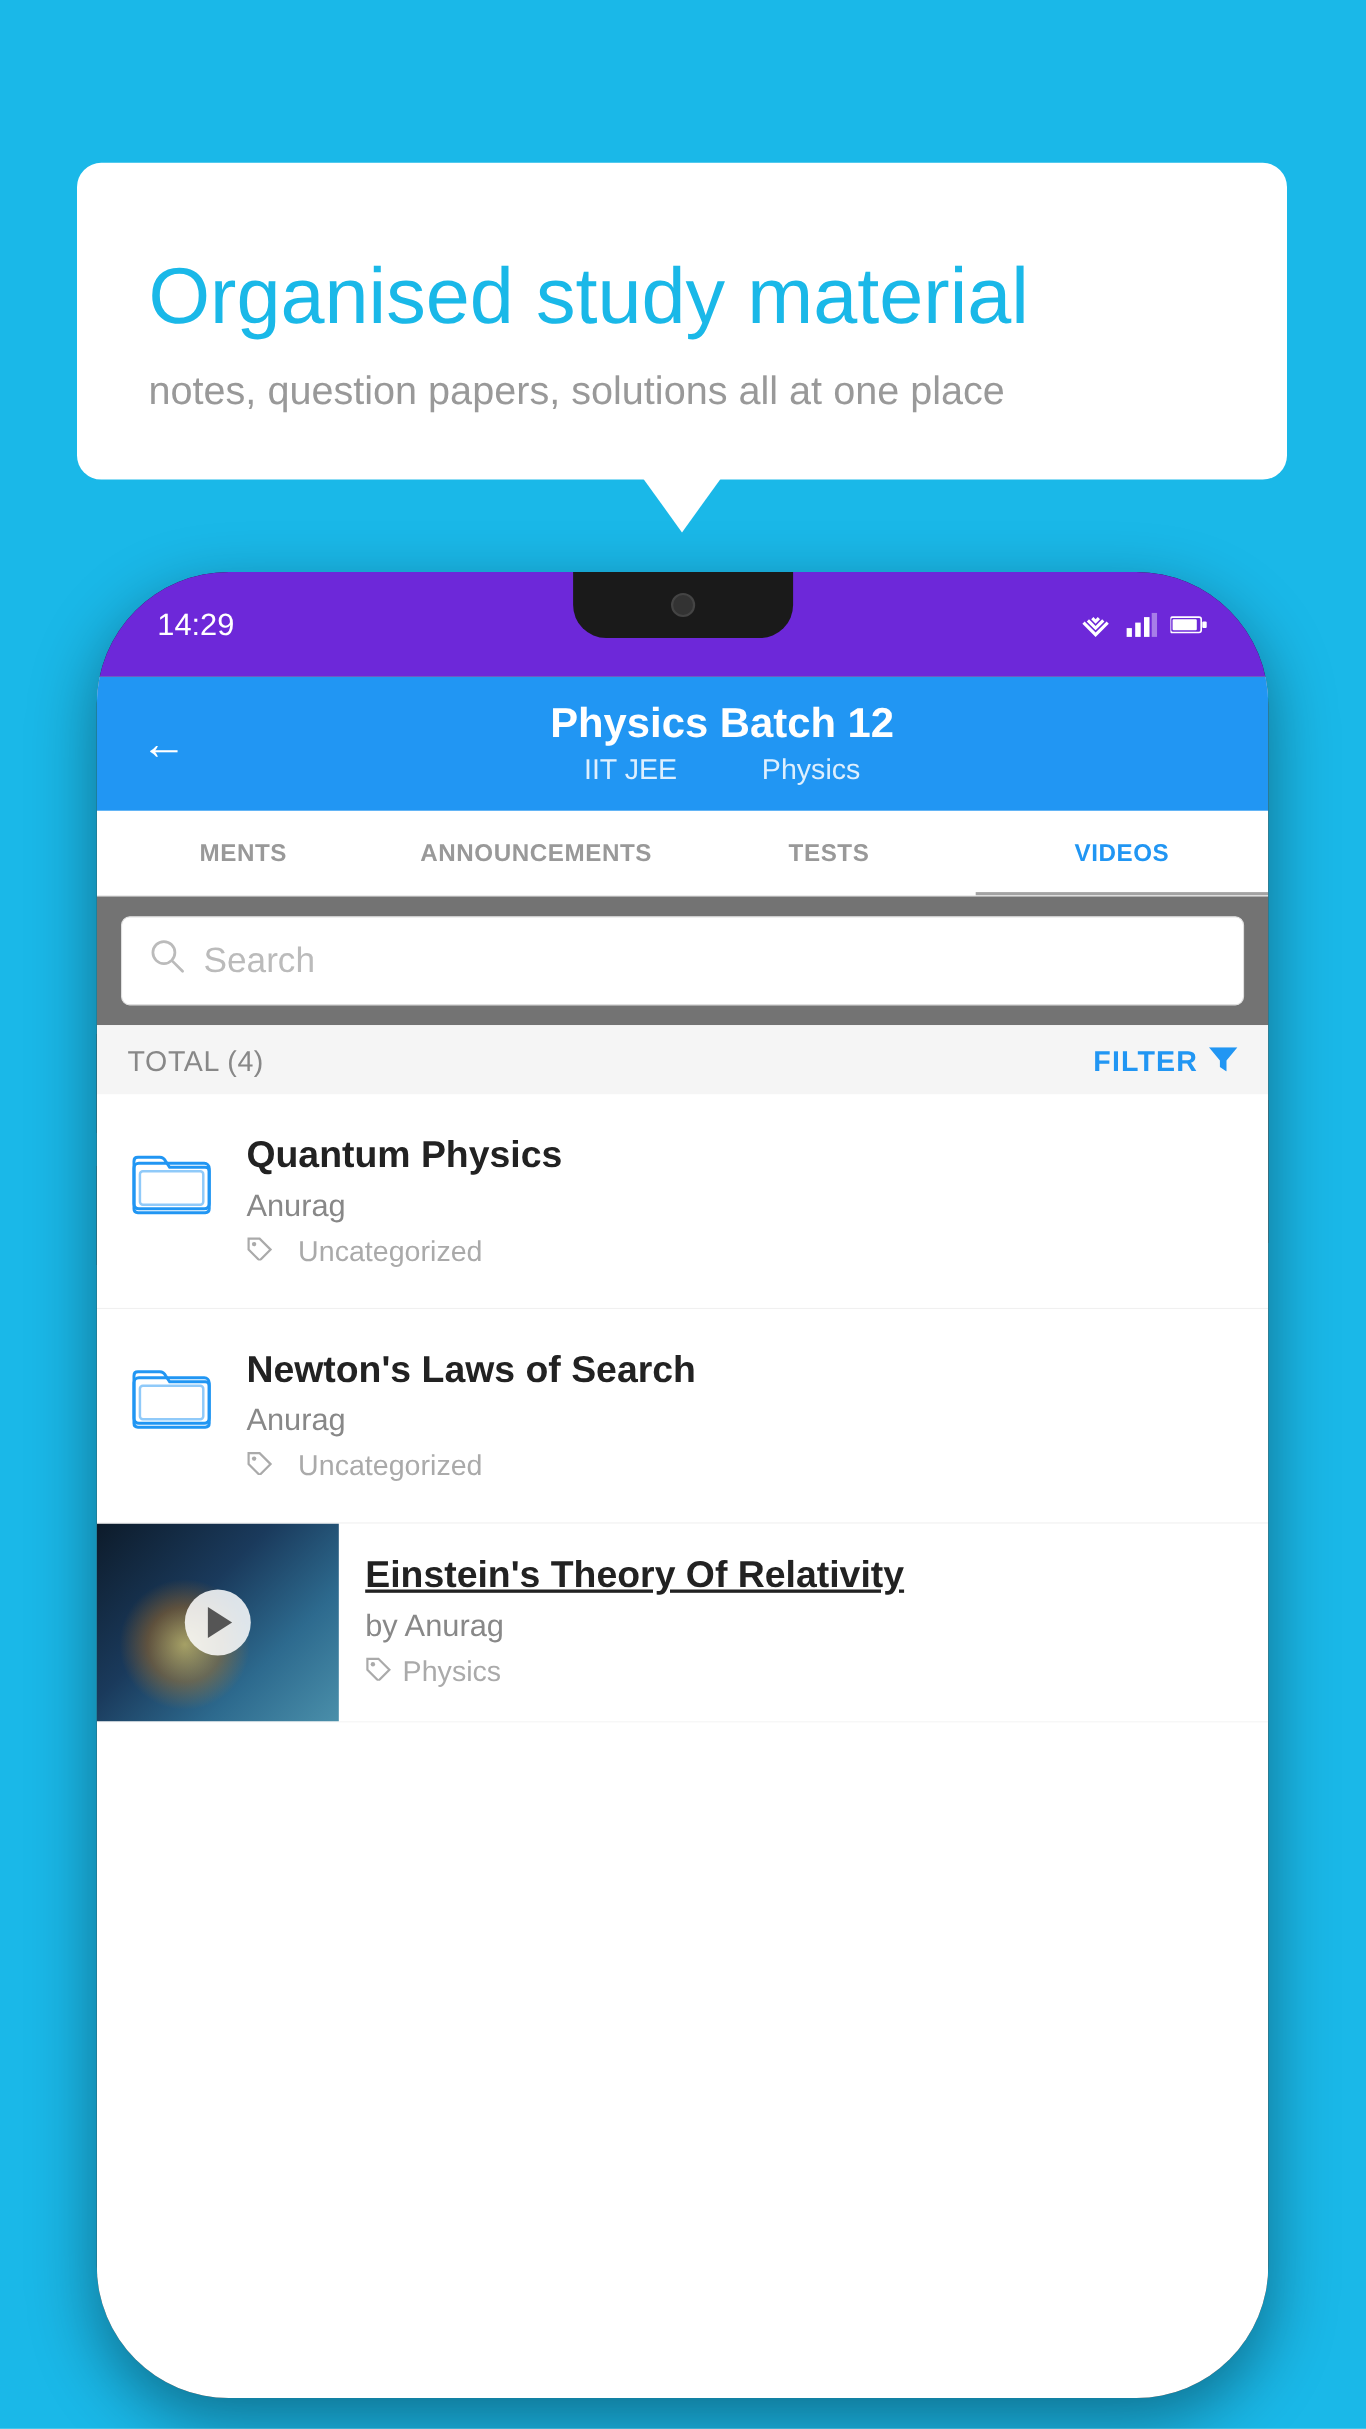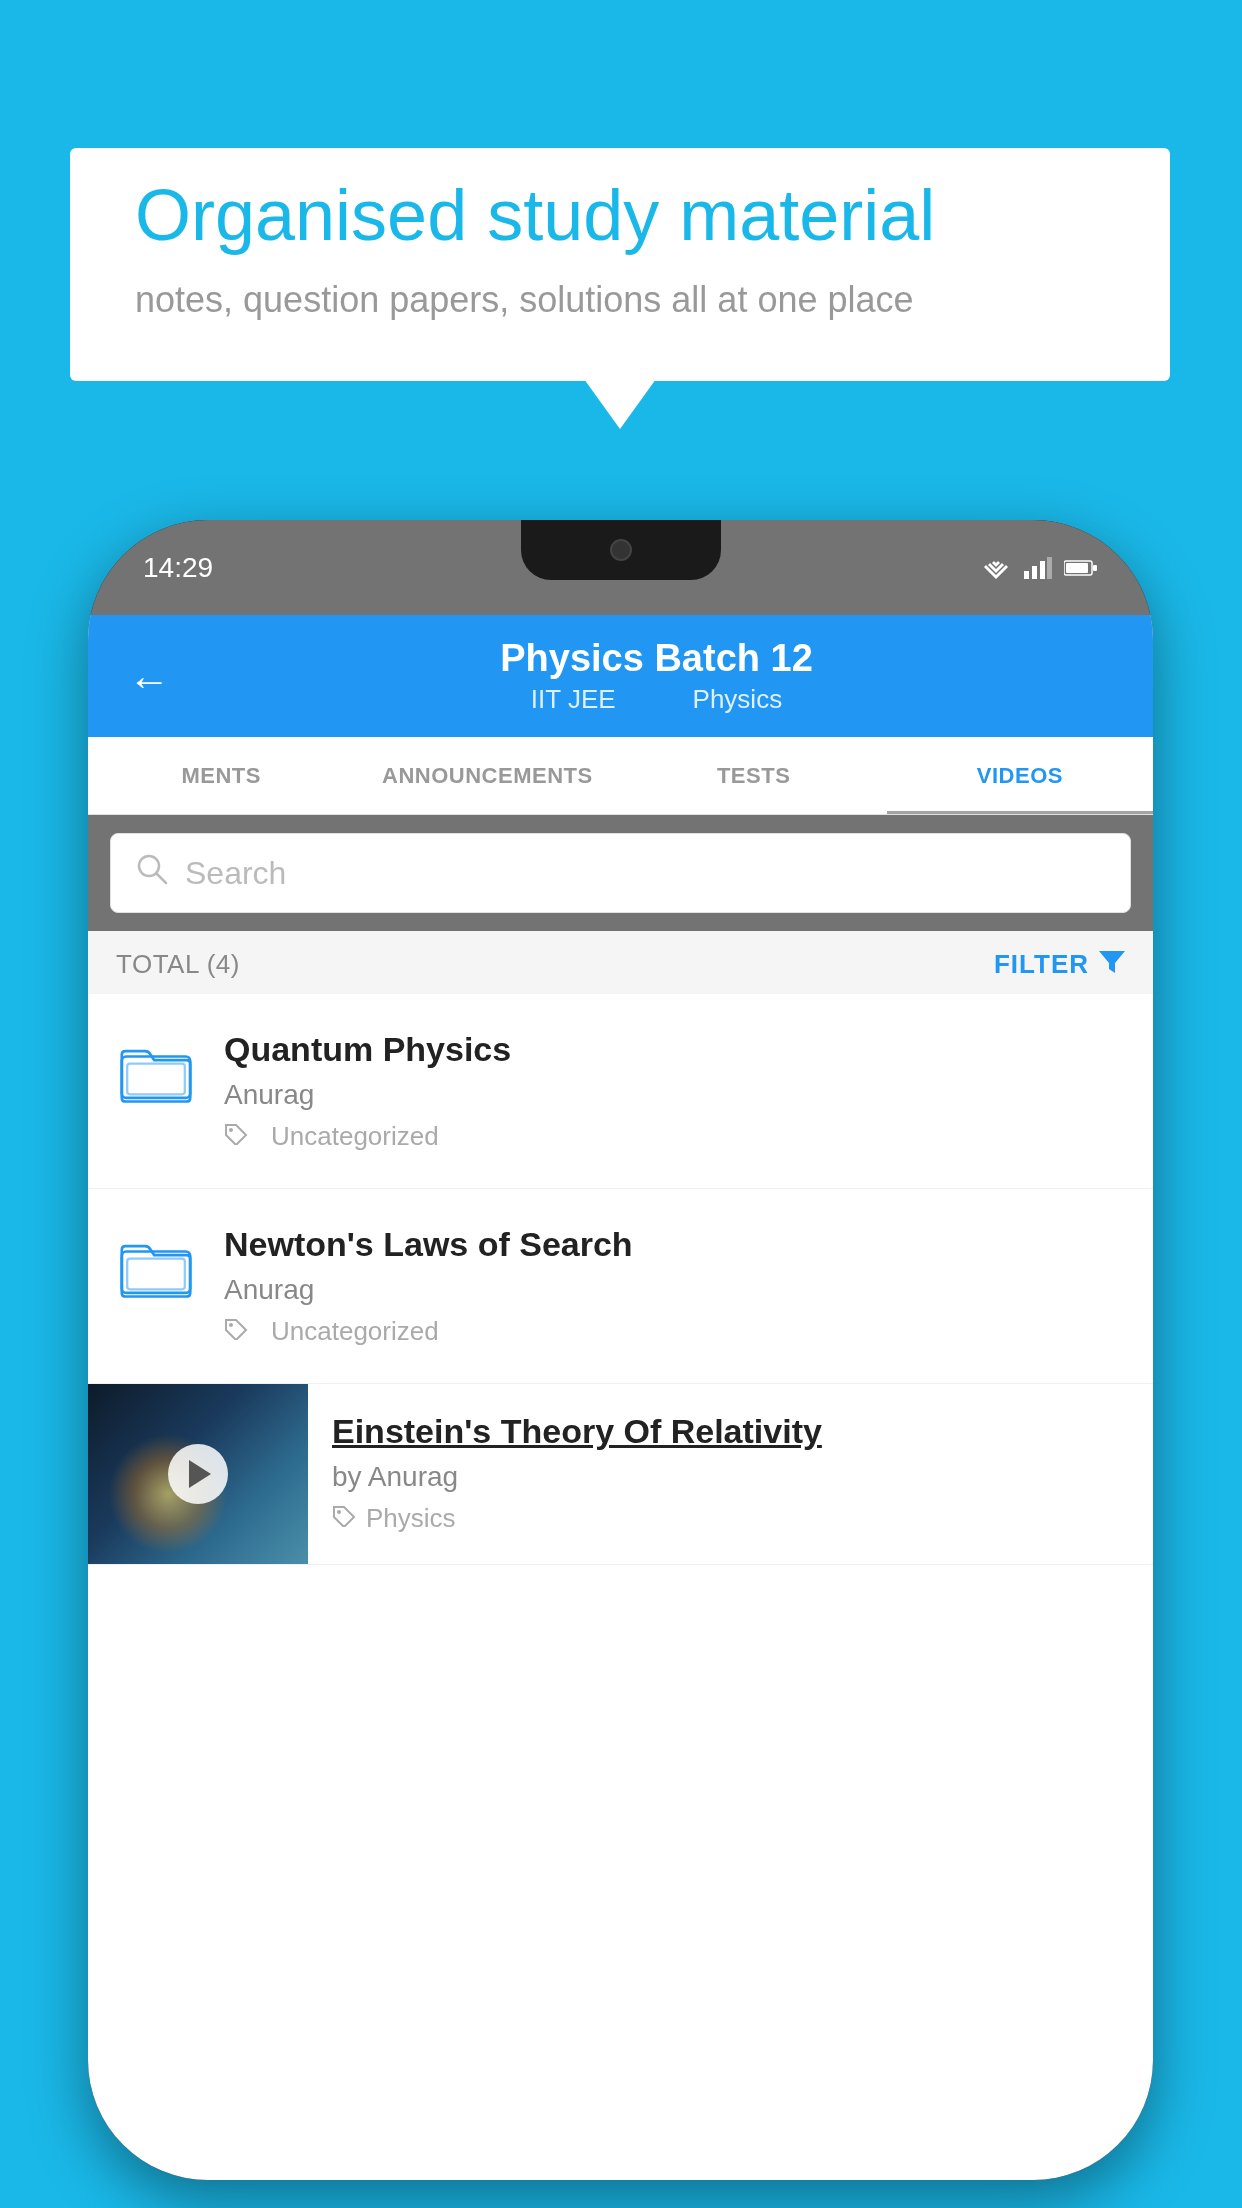--- a/index.html
+++ b/index.html
@@ -17,22 +17,22 @@
     
     .speech-bubble-wrapper {
       position: absolute;
       top: 148px;
       left: 70px;
       width: 1100px;
     }
 
     .speech-bubble {
       background: white;
-      border-radius: 6px;
-      padding: 26px 65px 60px 65px;
+      border-radius: 22px;
+      padding: 81px 65px 60px 65px;
       position: relative;
     }
 
     .speech-bubble::after {
       content: '';
       position: absolute;
       bottom: -48px;
       left: 50%;
       transform: translateX(-50%);
       width: 0;
@@ -69,21 +69,21 @@
       overflow: hidden;
     }
 
     
     .phone-top-bar {
       position: absolute;
       top: 0;
       left: 0;
       right: 0;
       height: 95px;
-      background: #737373;
+      background: #6d28d9;
       display: flex;
       align-items: center;
       justify-content: space-between;
       padding: 0 55px;
       z-index: 10;
     }
 
     .status-time {
       color: white;
       font-size: 28px;

